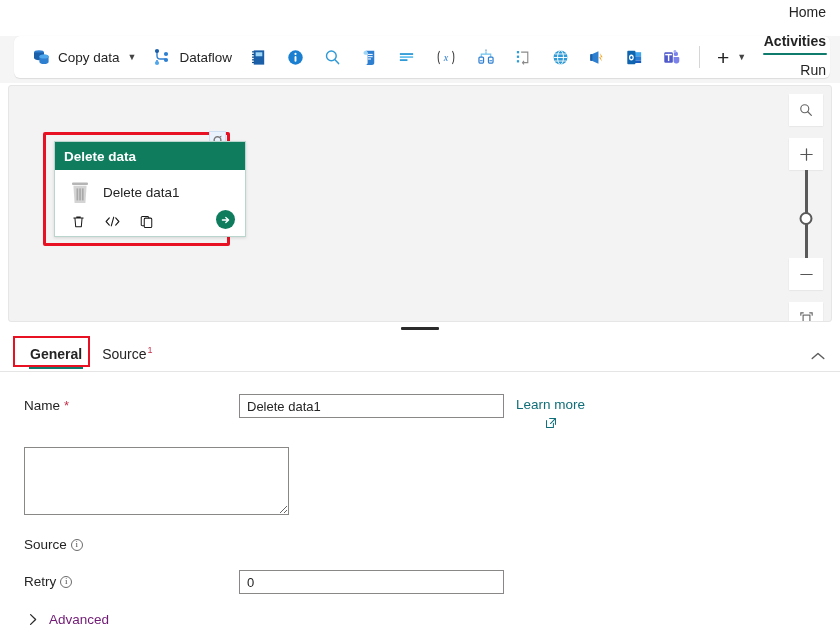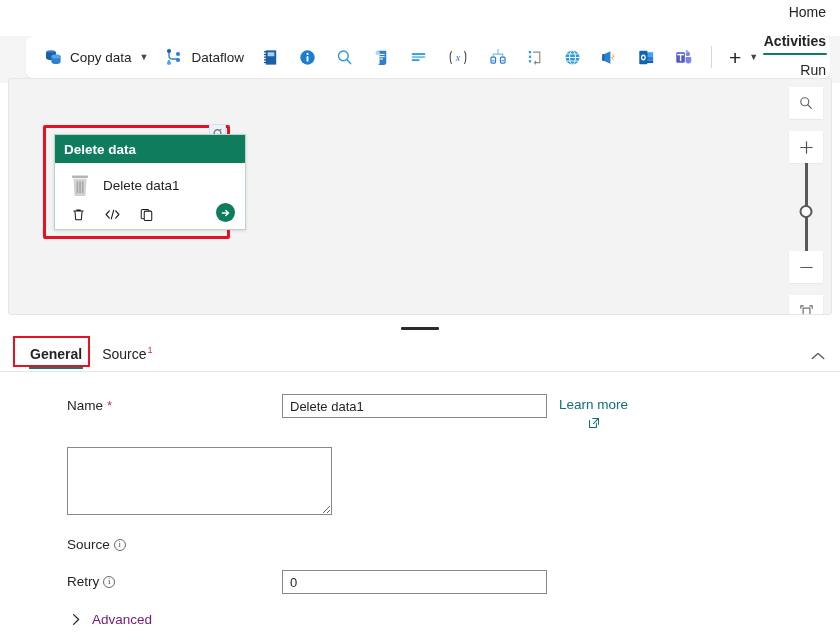--- a/index.html
+++ b/index.html
@@ -34,21 +34,21 @@
     content: "";
     position: absolute;
     left: 13px; right: 13px; bottom: 3px;
     height: 2.5px;
     background: #0f7b6c;
     border-radius: 2px;
   }
 
   
   .cmdbar-wrap {
-    padding: 0 10px 5px 26px;
+    padding: 0 10px 5px 14px;
     background: #f5f5f5;
   }
   .cmdbar {
     height: 42px;
     background: #ffffff;
     border-radius: 6px;
     display: flex;
     align-items: center;
     padding: 0 10px;
     gap: 2px;
@@ -71,21 +71,21 @@
   .cmd-sep {
     width: 1px; height: 22px; background: #d6d6d6; margin: 0 8px;
   }
   .cmd-plus {
     font-size: 21px; color: #242424; font-weight: 300; line-height: 1;
   }
 
   
   .canvas {
     position: absolute;
-    left: 8px; top: 78px;
+    left: 8px; top: 85px;
     width: 824px; height: 237px;
     background: #f3f3f3;
     border: 1px solid #e6e6e6;
     border-radius: 3px;
     overflow: hidden;
   }
 
   
   .annot-node {
     position: absolute;
@@ -267,21 +267,21 @@
     border: 2.5px solid #e81123;
   }
   .collapse-chev {
     position: absolute;
     right: 14px; bottom: 9px;
     cursor: pointer;
     color: #5c5c5c;
   }
 
   
-  .form { padding: 22px 0 0 0; margin-left: 43px; }
+  .form { padding: 22px 0 0 0; }
   .row {
     display: flex;
     align-items: flex-start;
     margin-bottom: 18px;
     padding-left: 24px;
   }
   .lbl {
     width: 215px;
     font-size: 13.5px;
     color: #242424;

